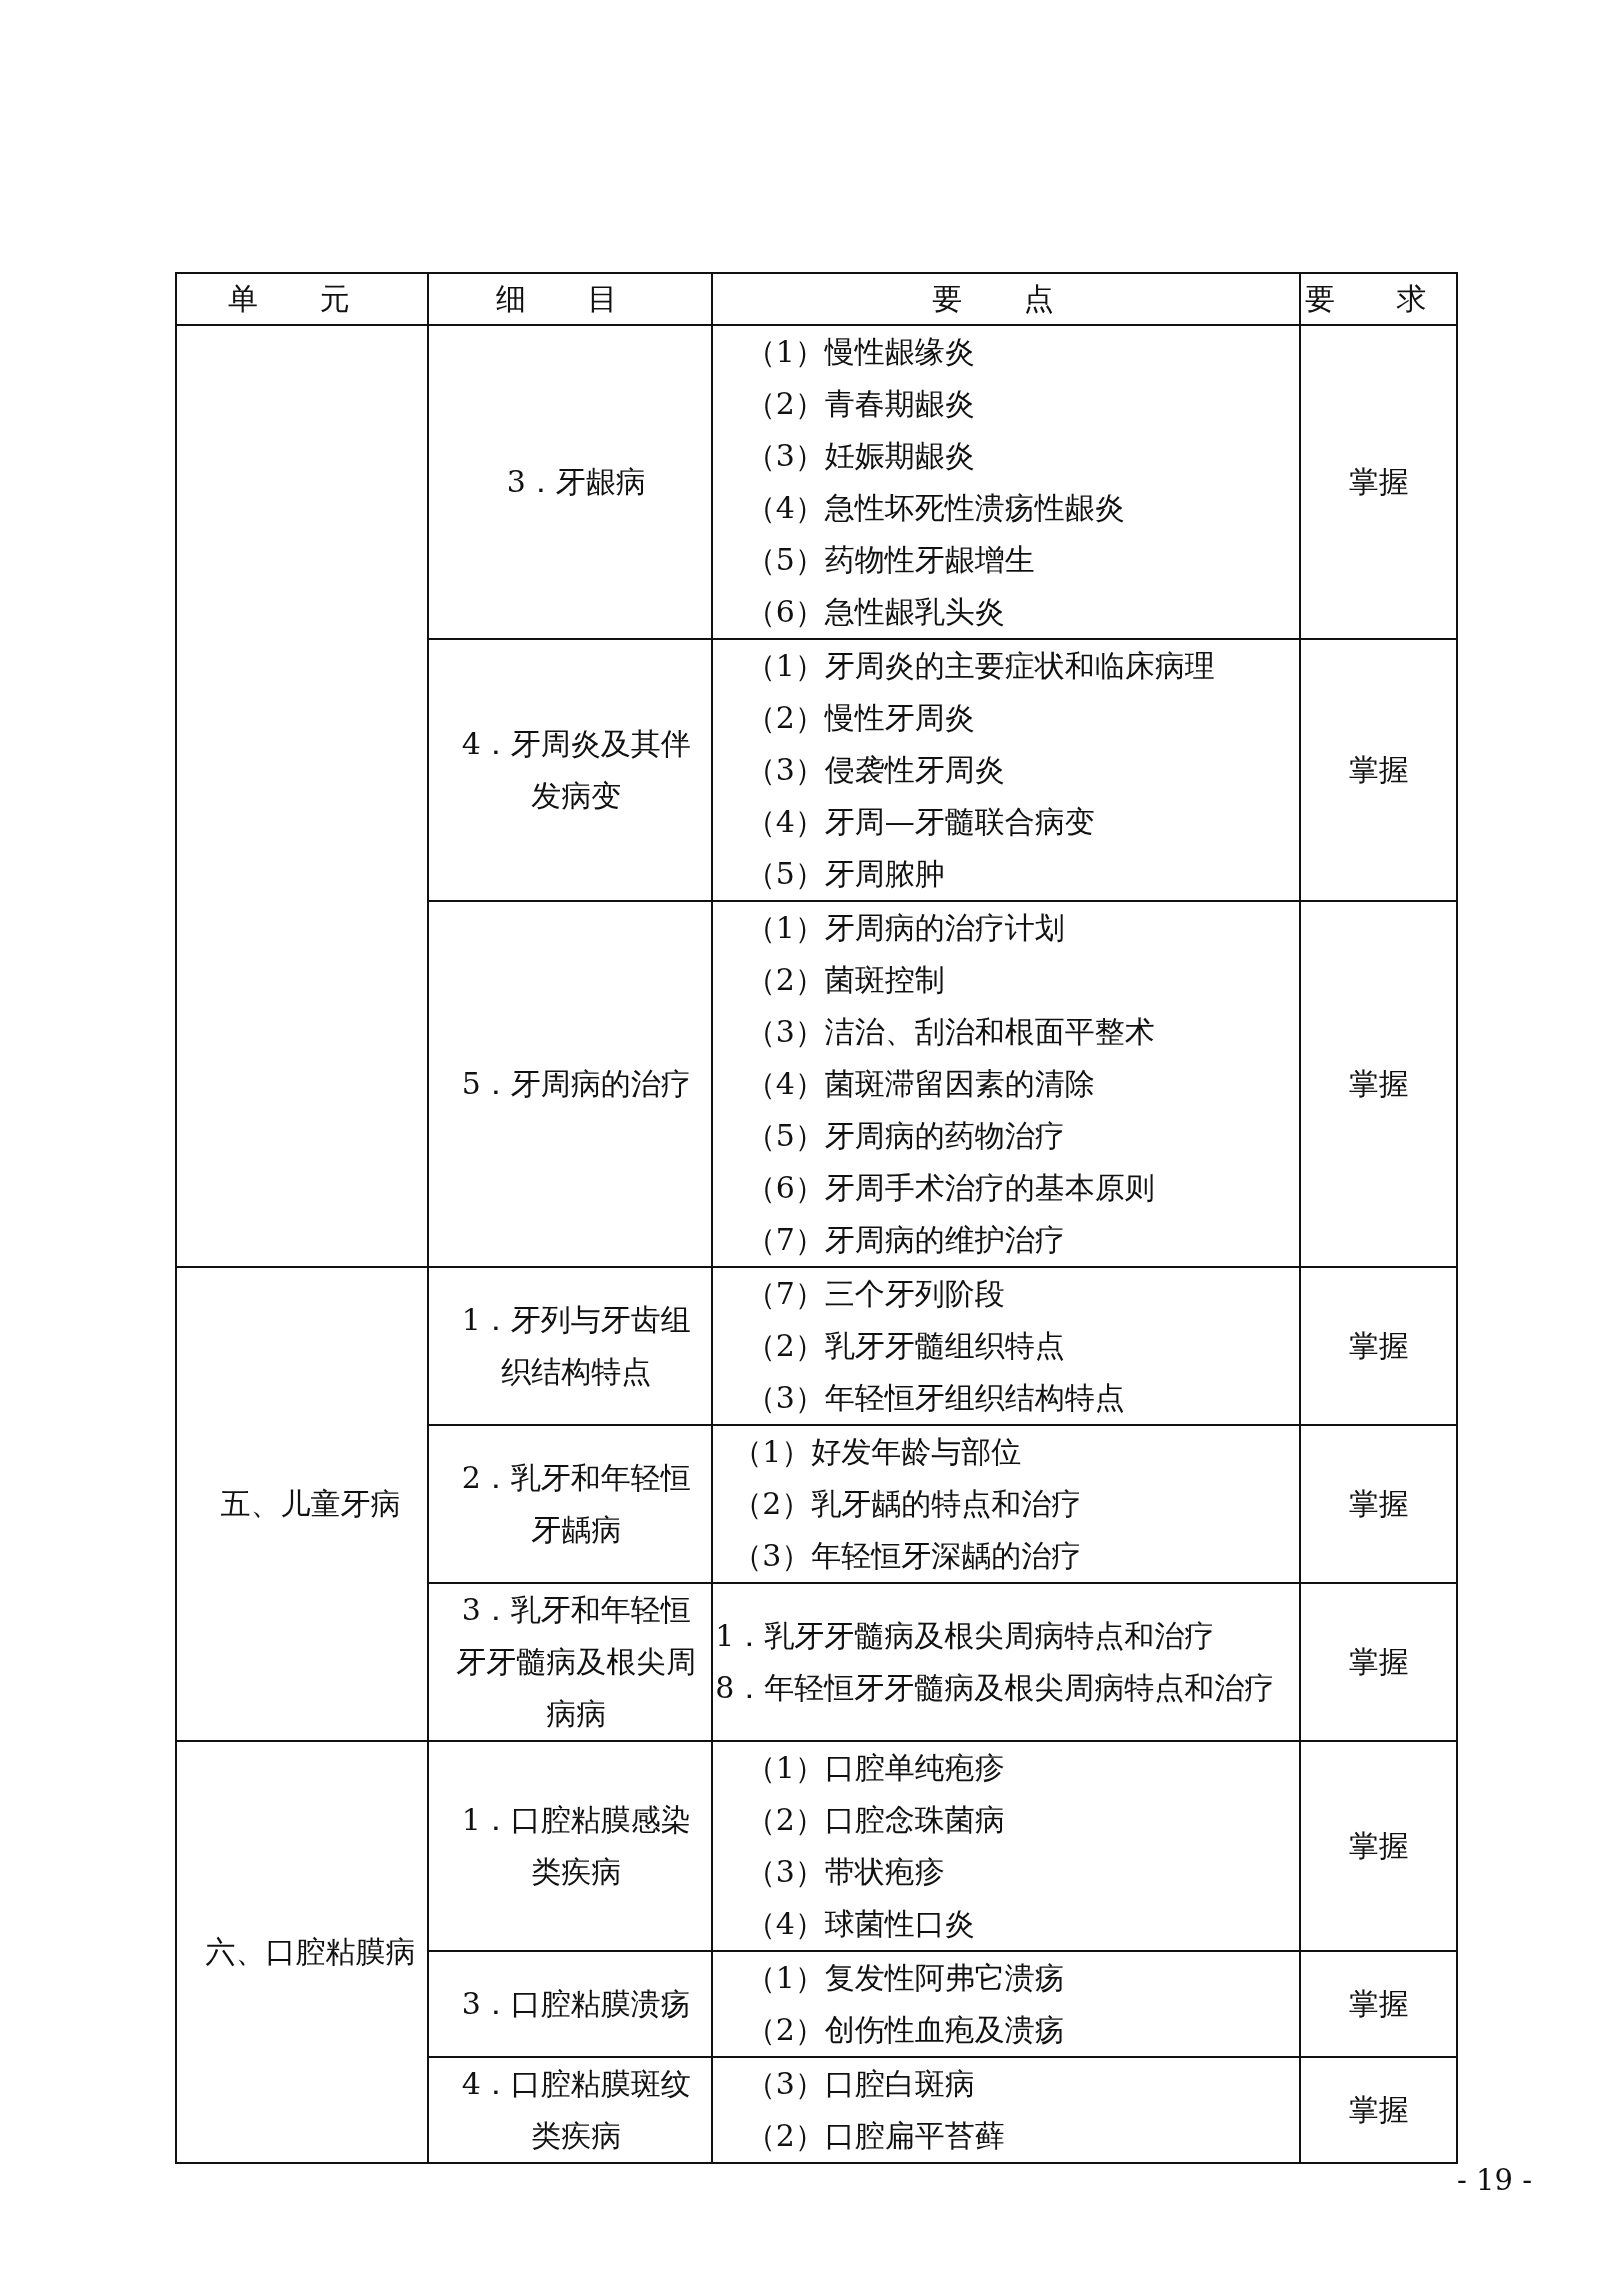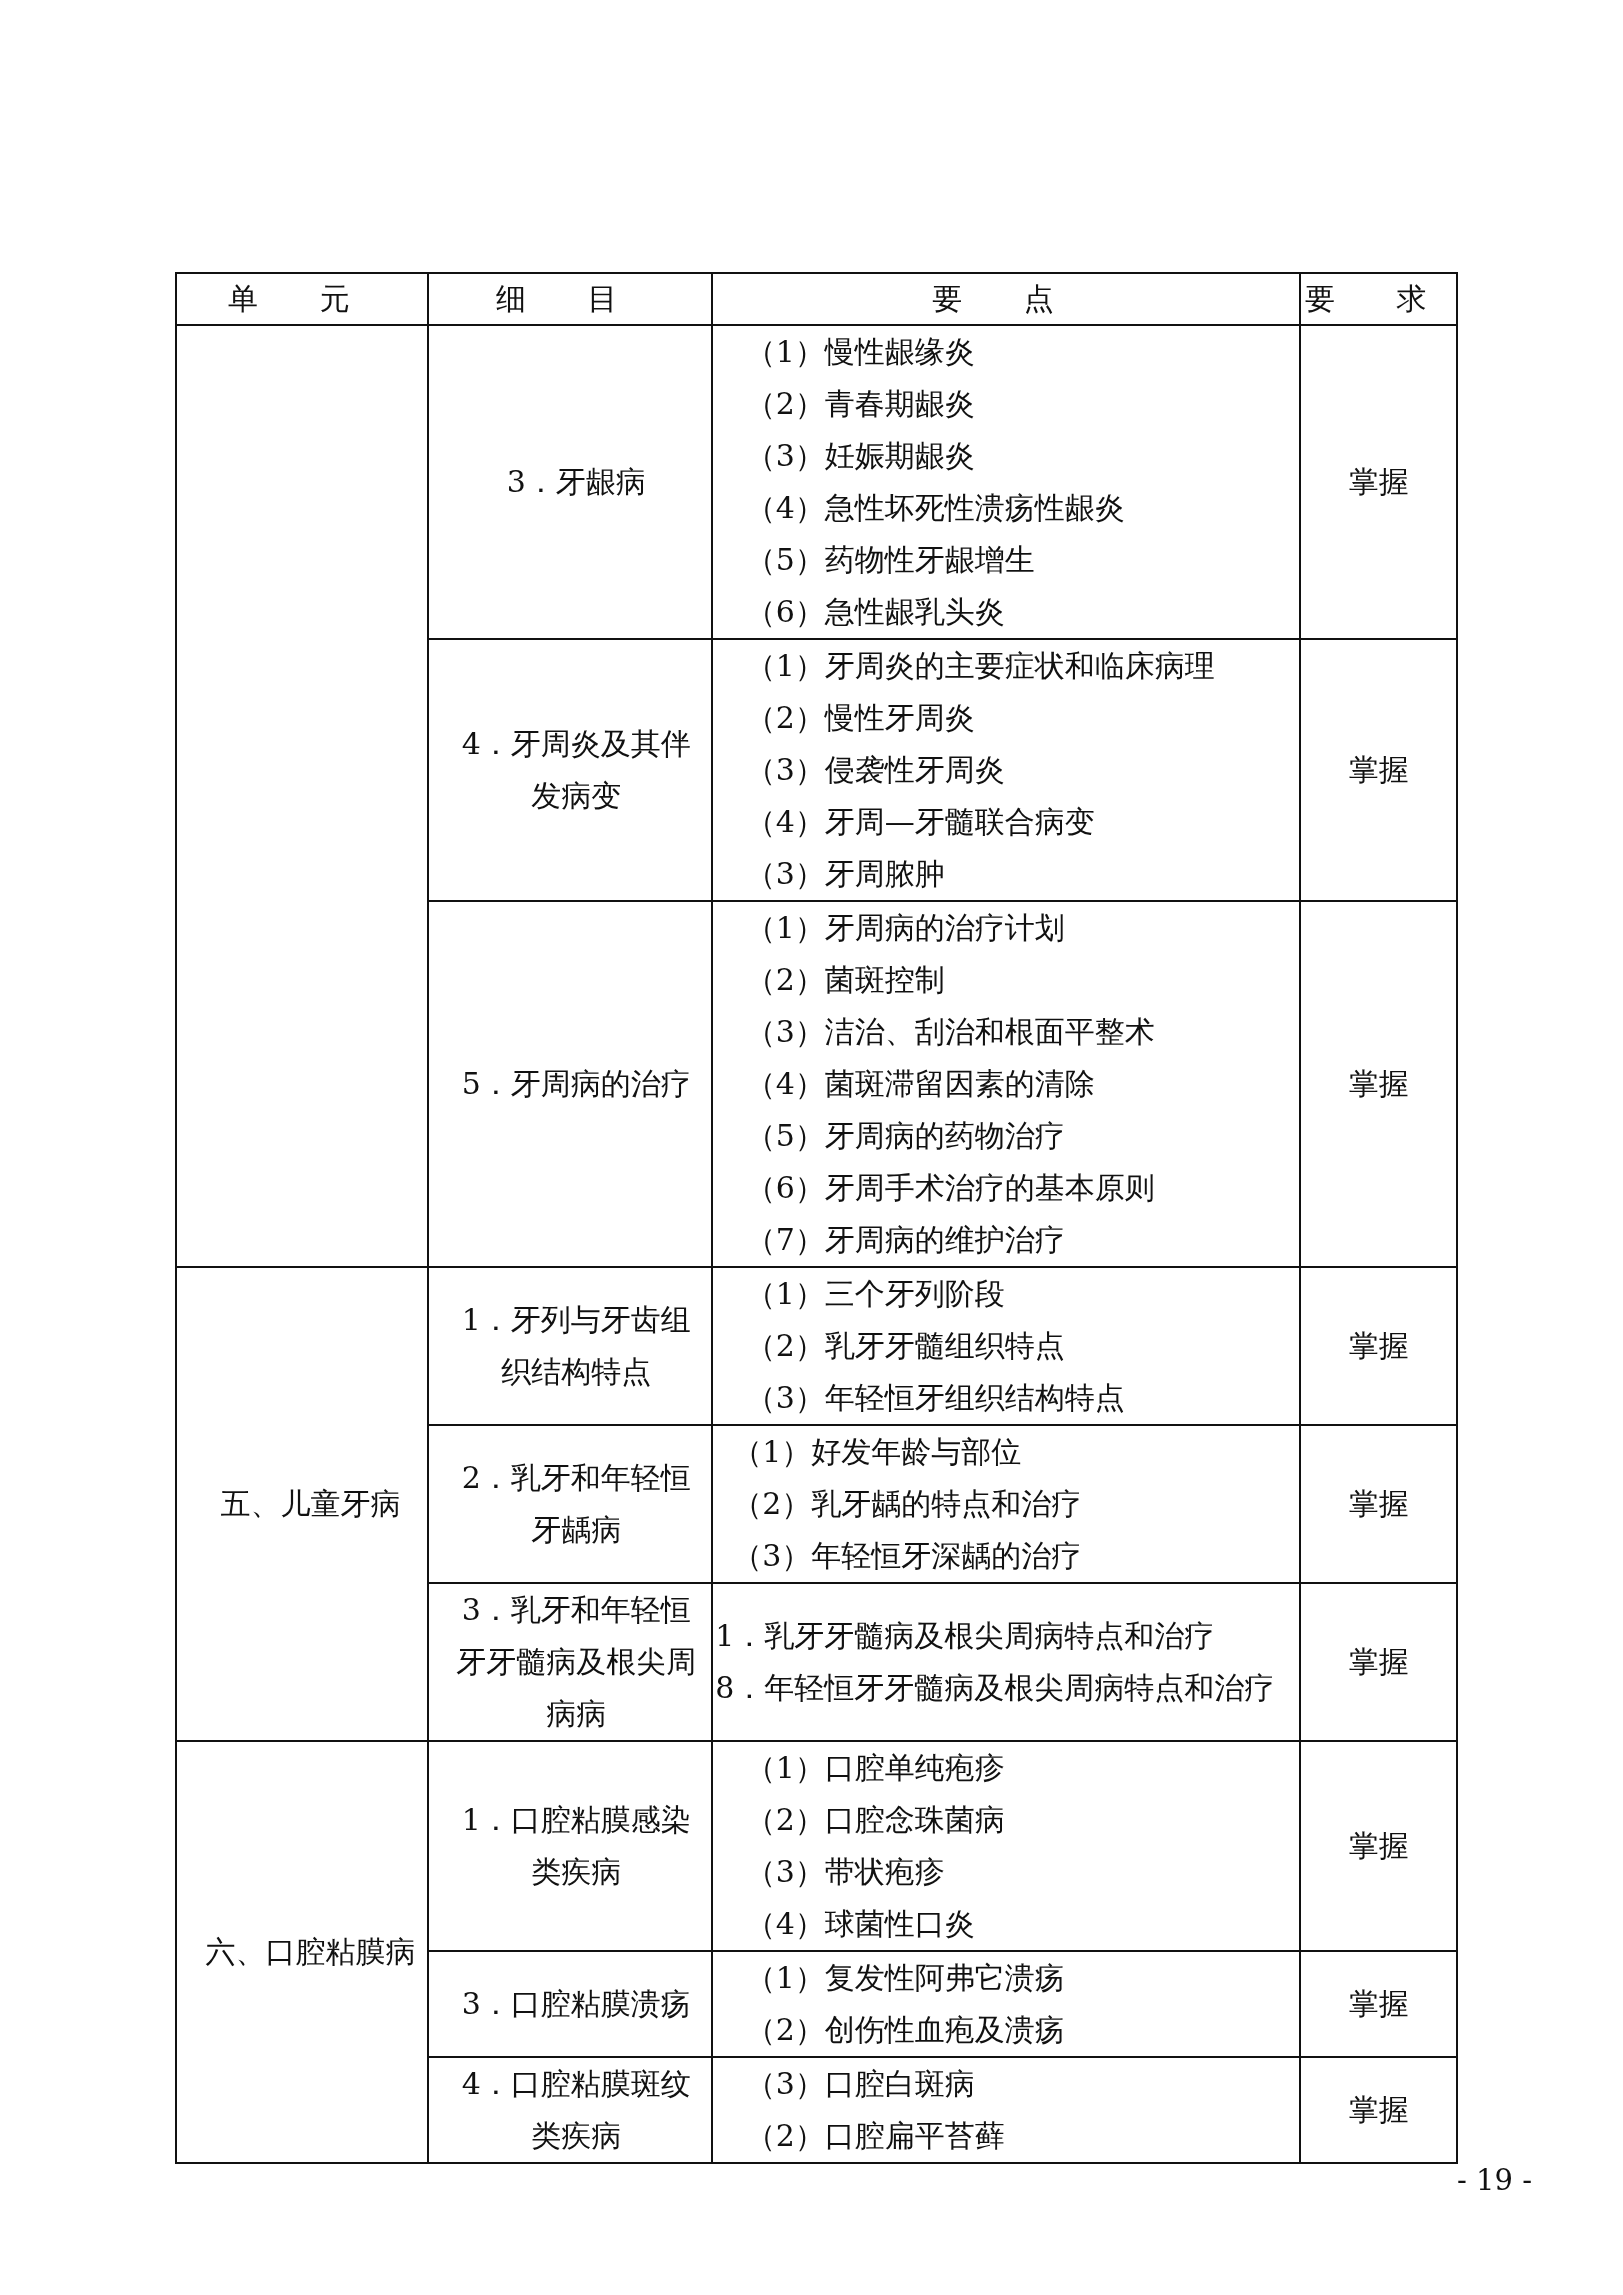--- a/index.html
+++ b/index.html
@@ -53,21 +53,21 @@
       </td>
       <td class="req">掌握</td>
     </tr>
     <tr style="height:259px">
       <td class="detail">4．牙周炎及其伴发病变</td>
       <td class="points">
         <div class="pt">（1）牙周炎的主要症状和临床病理</div>
         <div class="pt">（2）慢性牙周炎</div>
         <div class="pt">（3）侵袭性牙周炎</div>
         <div class="pt">（4）牙周—牙髓联合病变</div>
-        <div class="pt">（3）牙周脓肿</div>
+        <div class="pt">（5）牙周脓肿</div>
       </td>
       <td class="req">掌握</td>
     </tr>
     <tr style="height:364px">
       <td class="detail">5．牙周病的治疗</td>
       <td class="points">
         <div class="pt">（1）牙周病的治疗计划</div>
         <div class="pt">（2）菌斑控制</div>
         <div class="pt">（3）洁治、刮治和根面平整术</div>
         <div class="pt">（4）菌斑滞留因素的清除</div>
@@ -75,21 +75,21 @@
         <div class="pt">（6）牙周手术治疗的基本原则</div>
         <div class="pt">（7）牙周病的维护治疗</div>
       </td>
       <td class="req">掌握</td>
     </tr>
 
     <tr style="height:156px">
       <td class="unit" rowspan="3">五、儿童牙病</td>
       <td class="detail">1．牙列与牙齿组织结构特点</td>
       <td class="points">
-        <div class="pt">（1）三个牙列阶段</div>
+        <div class="pt">（7）三个牙列阶段</div>
         <div class="pt">（2）乳牙牙髓组织特点</div>
         <div class="pt">（3）年轻恒牙组织结构特点</div>
       </td>
       <td class="req">掌握</td>
     </tr>
     <tr style="height:156px">
       <td class="detail">2．乳牙和年轻恒牙龋病</td>
       <td class="points tight">
         <div class="pt">（1）好发年龄与部位</div>
         <div class="pt">（2）乳牙龋的特点和治疗</div>

